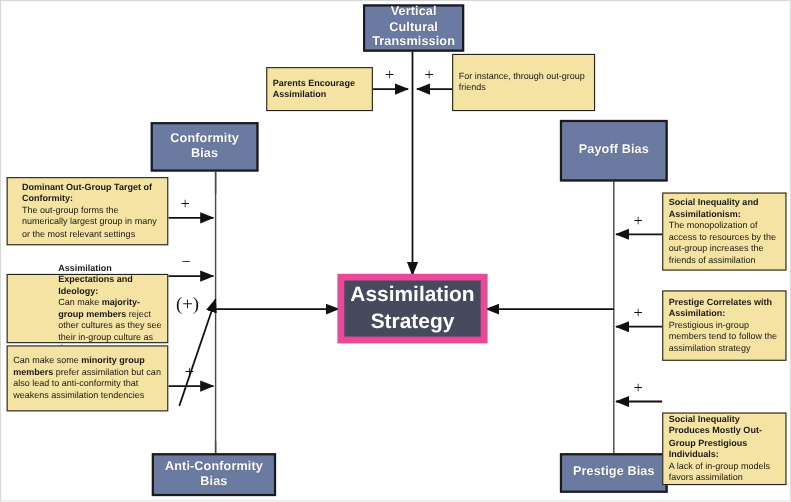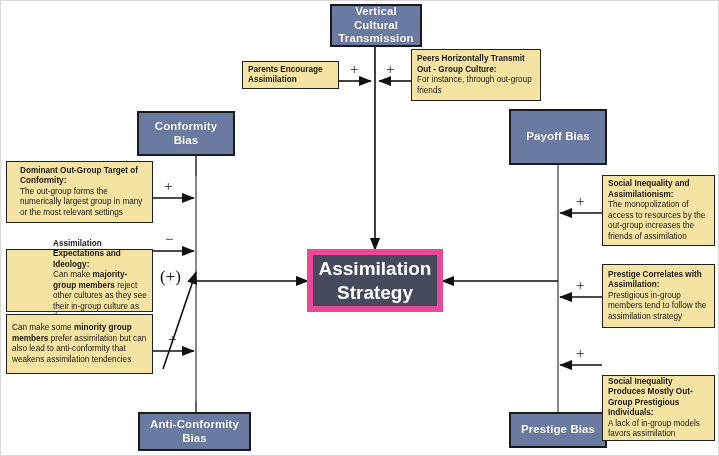--- a/index.html
+++ b/index.html
@@ -145,26 +145,25 @@
 
   <div class="node blue" style="left:508px; top:411px; width:98px; height:36px;">
     <span>Prestige Bias</span>
   </div>
 
   <div class="node center" style="left:306px; top:248px; width:136px; height:63px;">
     <span>Assimilation</span>
     <span>Strategy</span>
   </div>
 
-  <div class="node yellow" style="left:241px; top:60px; width:97px; height:28px;">
+  <div class="node yellow" style="left:241px; top:60px; width:97px; height:40px;">
     <span class="hd">Parents Encourage Assimilation</span>
   </div>
 
   <div class="node yellow" style="left:410px; top:48px; width:130px; height:52px;">
-    <span class="hd">Peers Horizontally Transmit Out - Group Culture:</span>
     <span class="bd">For instance, through out-group friends</span>
   </div>
 
   <div class="node yellow" style="left:5px; top:160px; width:147px; height:62px;padding-left:13px;">
     <span class="hd">Dominant Out-Group Target of Conformity:</span>
     <span class="bd">The out-group forms the numerically largest group in many or the most relevant settings</span>
   </div>
 
   <div class="node yellow" style="left:5px; top:248px; width:147px; height:63px;padding-left:46px;">
     <span class="hd">Assimilation Expectations and Ideology:</span>

